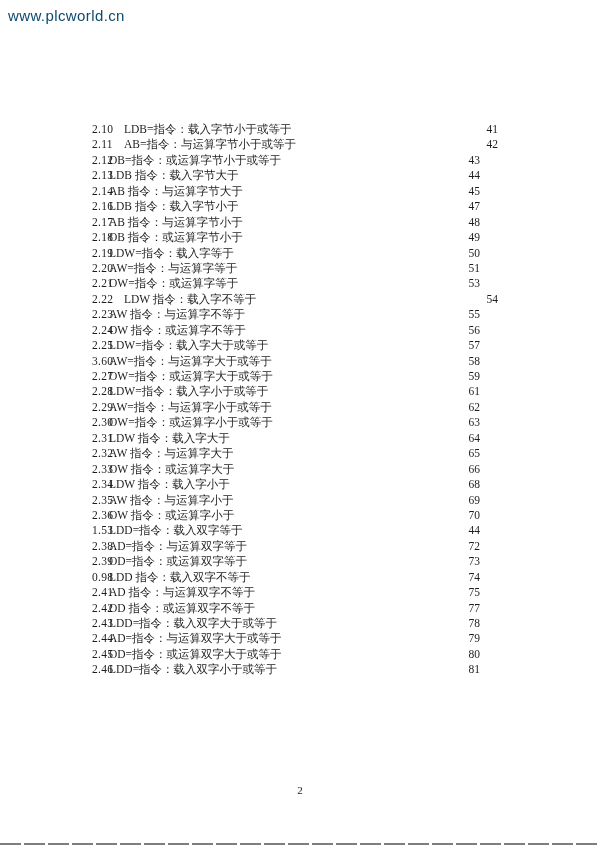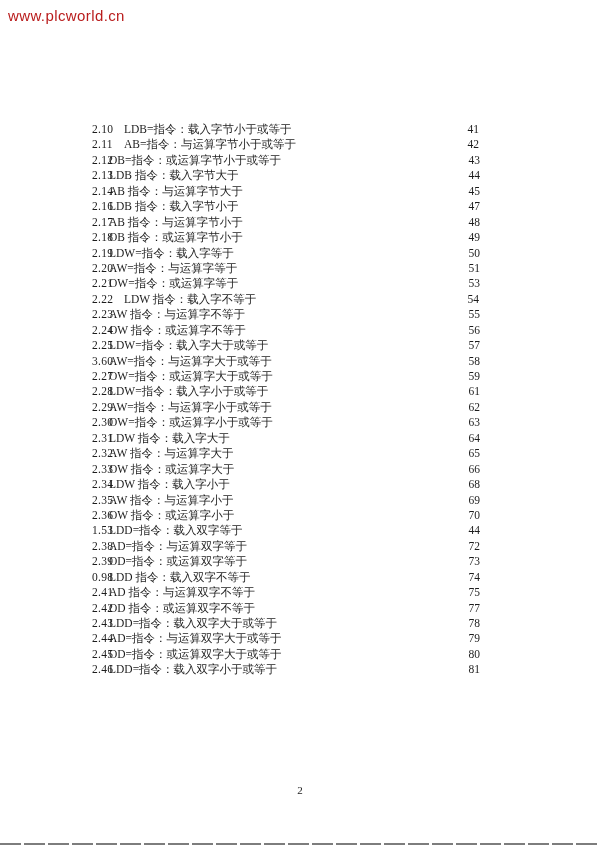--- a/index.html
+++ b/index.html
@@ -16,21 +16,21 @@
     font-family: "Liberation Serif", "DejaVu Serif", serif;
     color: #1c1c1c;
   }
   .watermark {
     position: absolute;
     left: 8px;
     top: 7px;
     font-family: "Liberation Sans", "DejaVu Sans", sans-serif;
     font-size: 15px;
     letter-spacing: 0.4px;
-    color: #b91c1c;
+    color: #0c4a6e;
   }
   .toc {
     position: absolute;
     left: 0;
     top: 122px;
     width: 100%;
   }
   .toc-row {
     position: relative;
     height: 15.45px;
@@ -49,21 +49,21 @@
   }
   .toc-row.spaced .title {
     margin-left: 10px; 
   }
   .toc-row .pagenum {
     position: absolute;
     right: 120px;
     top: 0;
   }
   .toc-row.wide .pagenum {
-    right: 121px;
+    right: 102px;
   }
   .footer-pagenum {
     position: absolute;
     left: 0;
     top: 784px;
     width: 100%;
     text-align: center;
     font-size: 11px;
   }
   .bottom-divider {

